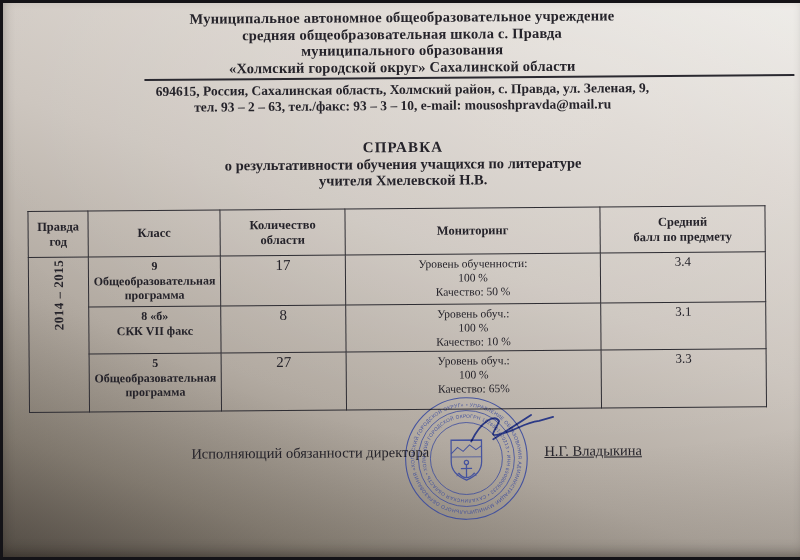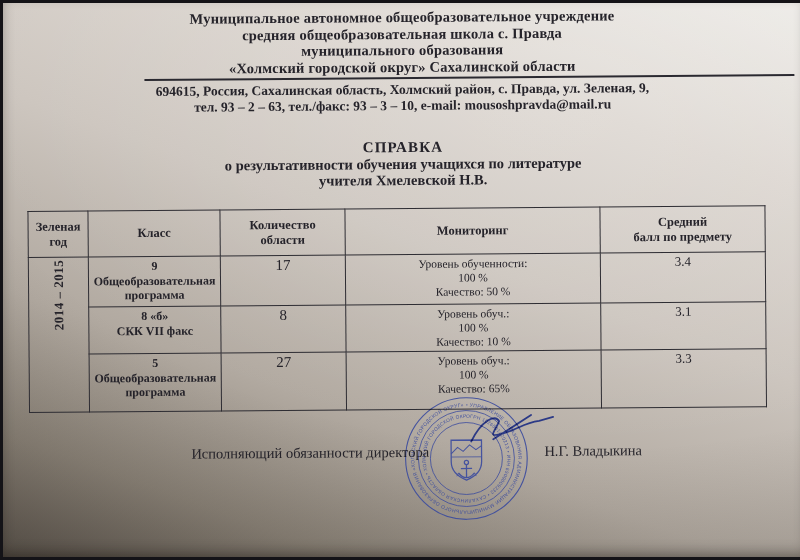--- a/index.html
+++ b/index.html
@@ -36,21 +36,21 @@
   table.doc th{font-weight:bold;font-size:12.5px;vertical-align:middle;height:41px;line-height:15px;}
   .r1{height:50px;} .r2{height:45px;} .r3{height:58px;}
   td.yearcell{vertical-align:middle;}
   .year-rot{writing-mode:vertical-rl;transform:rotate(180deg);font-weight:bold;
             font-size:13px;letter-spacing:.5px;margin:0 auto;white-space:nowrap;}
   .cls{font-weight:bold;line-height:14.5px;padding-top:2px;}
   .num{font-size:15px;line-height:14px;padding-top:2px;}
   .mon{font-size:11.5px;line-height:14px;padding-top:2px;}
   .avg{font-size:13px;line-height:14px;padding-top:2px;}
   .sig-role{position:absolute;left:190px;top:444px;font-size:14.5px;}
-  .sig-name{position:absolute;left:543px;top:444px;font-size:14.5px;}
+  .sig-name{position:absolute;left:543px;top:444px;font-size:14.5px;text-decoration:underline;}
   .stamp{position:absolute;left:401px;top:395px;width:128px;height:128px;
          opacity:.92;mix-blend-mode:multiply;}
   .stamp text{font-family:"Liberation Sans","DejaVu Sans",sans-serif;}
   .scribble{position:absolute;left:464px;top:410px;width:92px;height:42px;mix-blend-mode:multiply;}
 </style>
 </head>
 <body>
 
 <div class="photo">
   <div class="paper">
@@ -79,21 +79,21 @@
       <colgroup>
         <col style="width:60px">
           <col style="width:132px">
           <col style="width:125px">
         <col style="width:255px">
           <col style="width:165px">
       </colgroup>
       <tbody>
           <tr>
         <th>
-          <div>Зеленая</div>
+          <div>Правда</div>
           <div>год</div>
         </th>
         <th>Класс</th>
         <th>
           <div>Количество</div>
           <div>области</div>
         </th>
         <th>Мониторинг</th>
         <th>
           <div>Средний</div>

